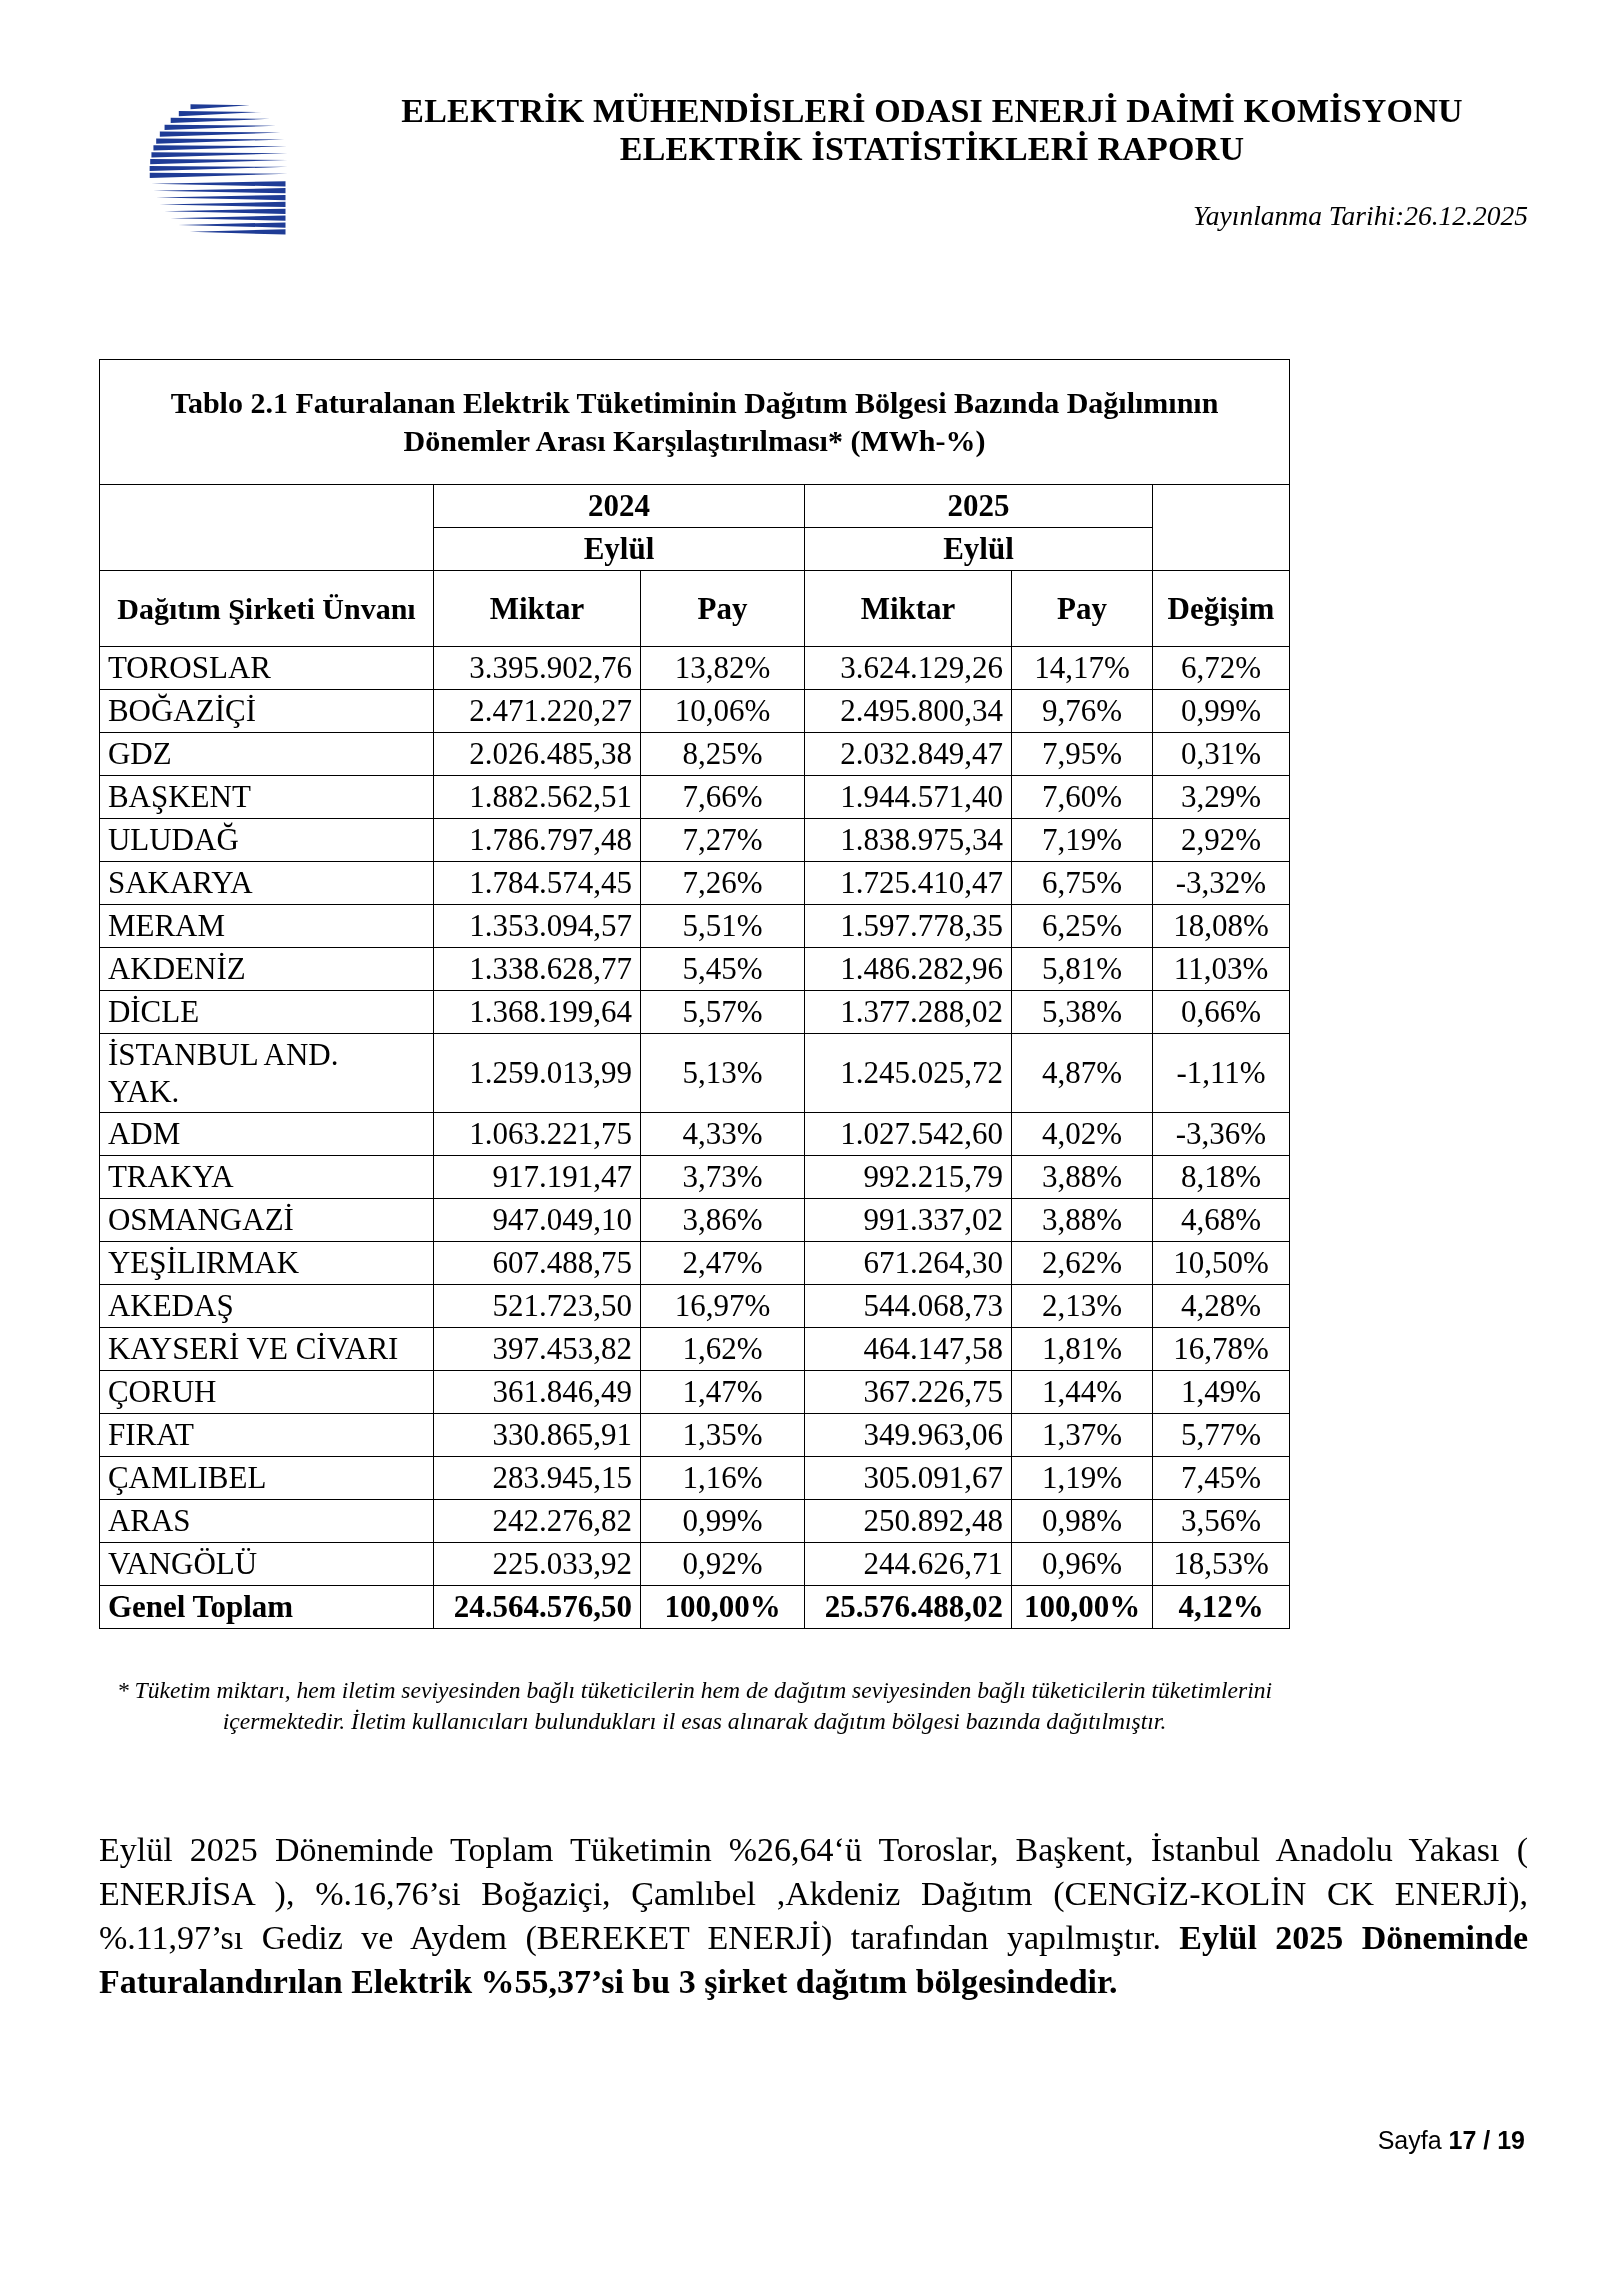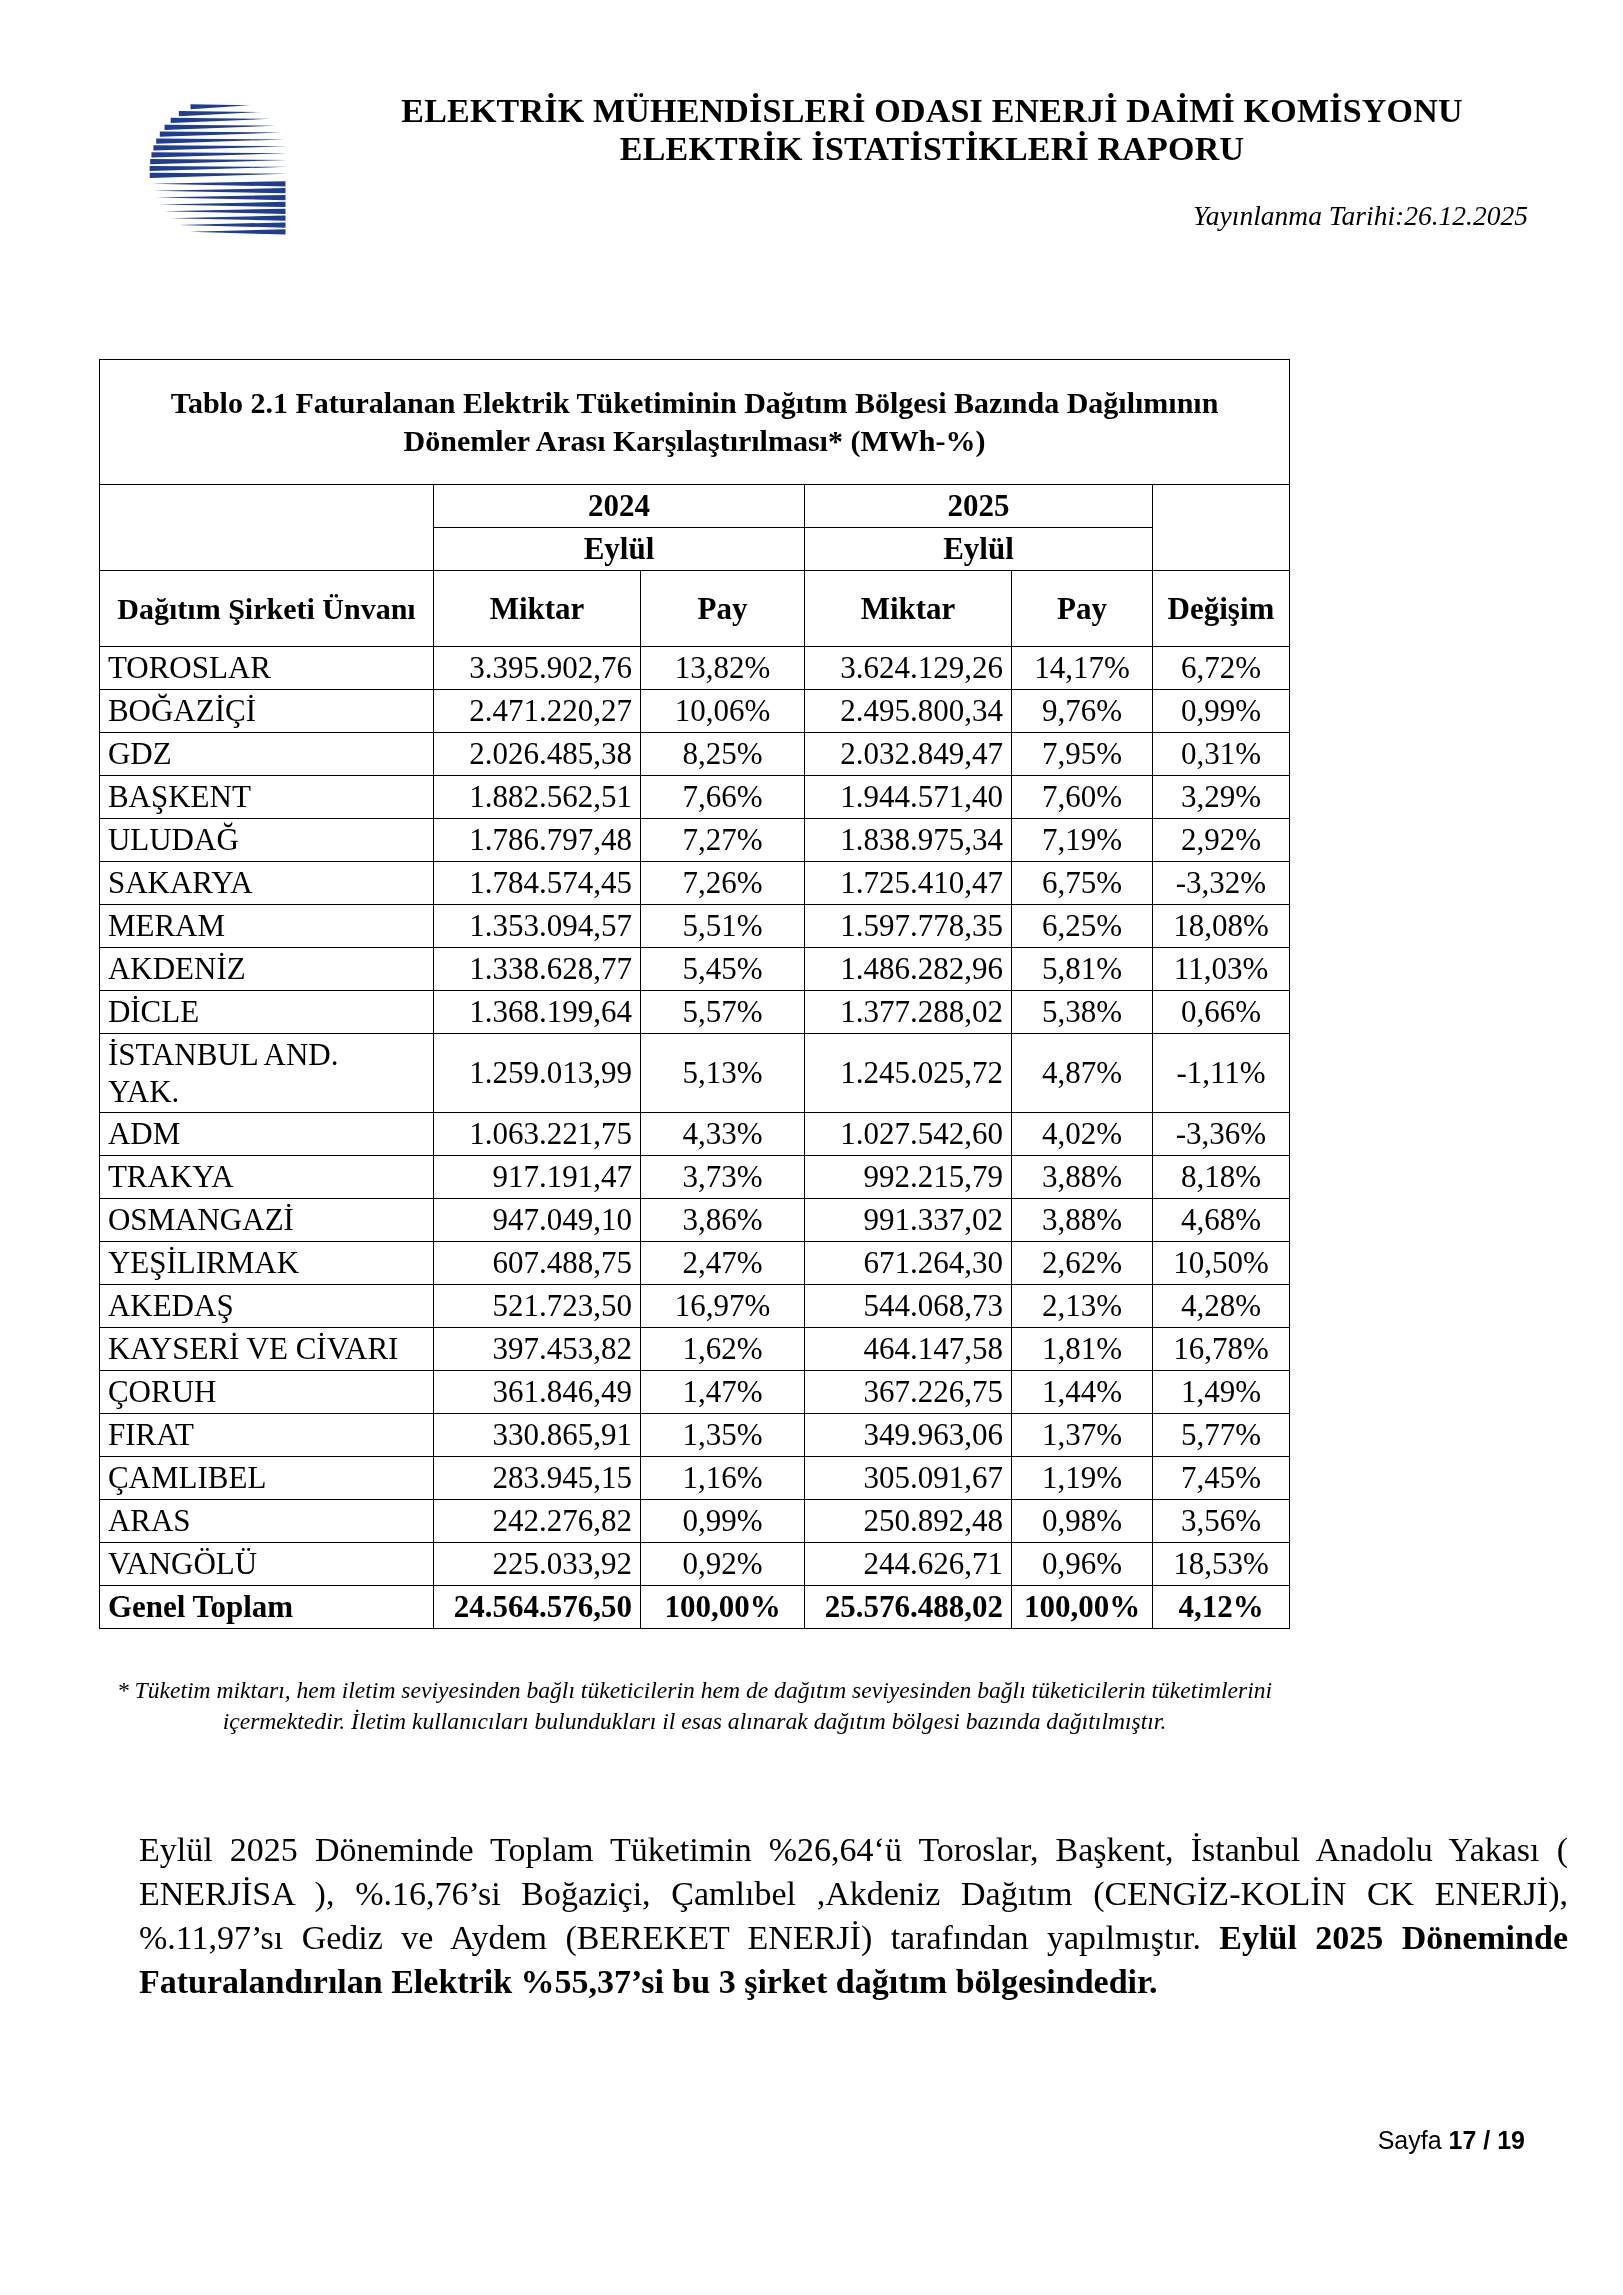--- a/index.html
+++ b/index.html
@@ -11,21 +11,21 @@
   table { border-collapse: collapse; width: 100%; table-layout: fixed; }
   td, th { border: 1.3px solid #000; font-size: 31px; padding: 0 7.9px; height: 42px; white-space: nowrap; }
   .caption-cell { text-align: center; font-weight: bold; font-size: 30px; line-height: 38px; height: 124px; padding: 0 13px; white-space: normal; }
   .hdr { text-align: center; font-weight: bold; }
   .num { text-align: right; }
   .pct { text-align: center; }
   .name { text-align: left; }
   .wrap { white-space: normal; line-height: 37px; }
   tr.total td { font-weight: bold; }
   .footnote { position: absolute; left: 99px; top: 1675px; width: 1191px; text-align: center; font-style: italic; font-size: 23.6px; line-height: 31px; }
-  .paragraph { position: absolute; left: 99px; top: 1828px; width: 1429px; text-align: justify; font-size: 34px; line-height: 44px; margin-left: 40px; }
+  .paragraph { position: absolute; left: 99px; top: 1828px; width: 1429px; text-align: justify; font-size: 34px; line-height: 44px; }
   .paragraph b { font-weight: bold; }
   .pager { position: absolute; right: 98px; top: 2126px; font-family: "Liberation Sans", sans-serif; font-size: 25px; }
   .pager b { font-weight: bold; }
 </style>
 </head>
 <body>
 
 <div class="logo">
   <svg width="147" height="147" viewBox="0 0 225 225" id="logo-svg">
       <polygon points="66.61277712835914,14 157.38722287164086,15.5 66.61277712835914,22" fill="#1f3c96"></polygon>

